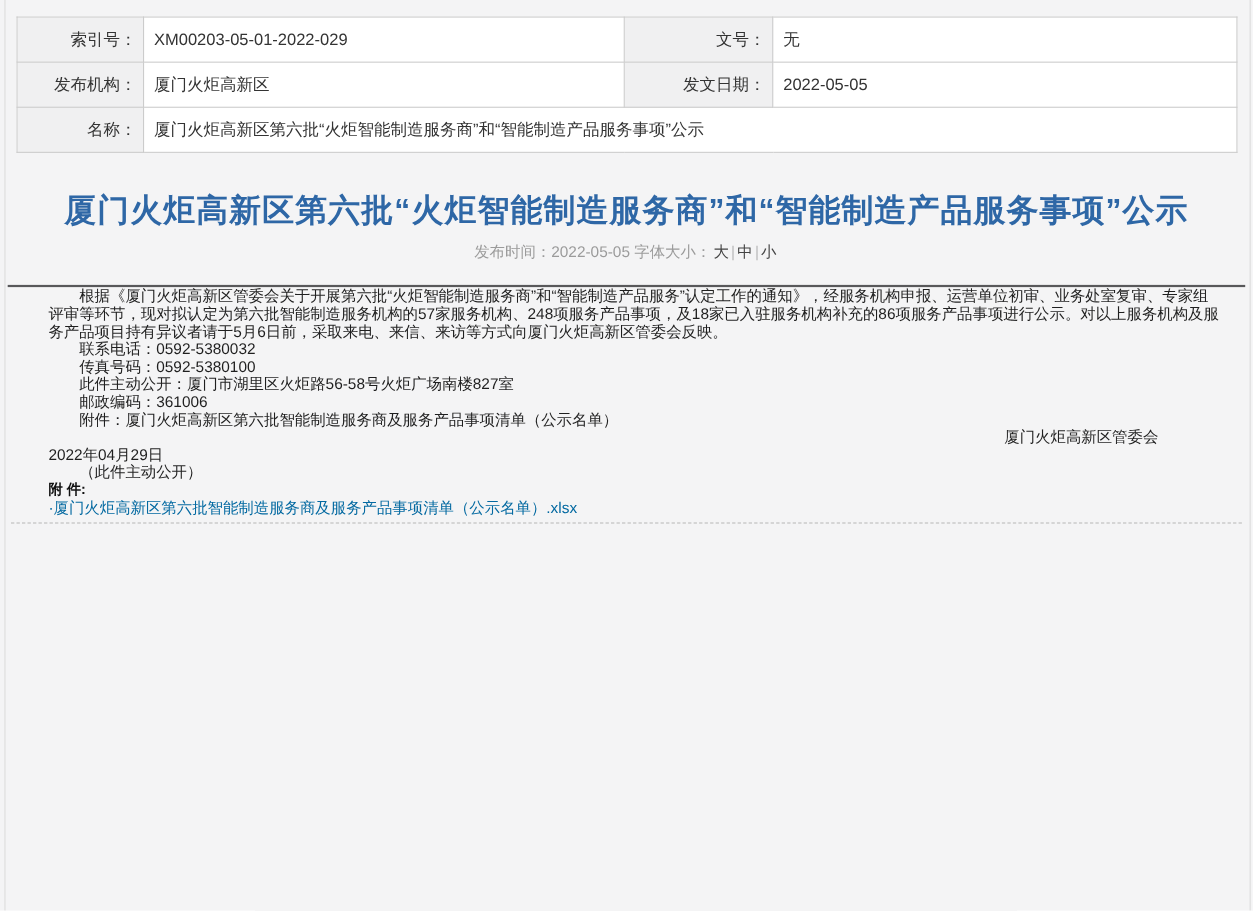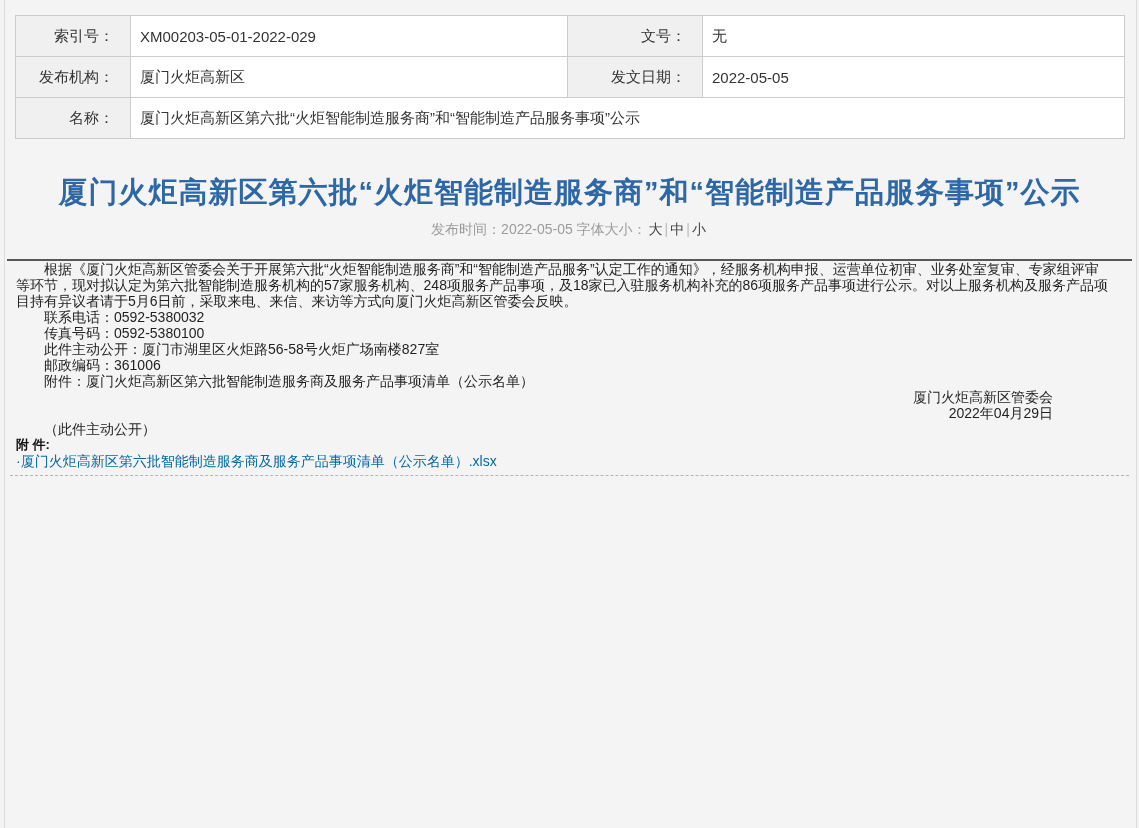--- a/index.html
+++ b/index.html
@@ -34,21 +34,21 @@
     border: 1px solid #ccc;
     height: 41px;
     font-size: 15px;
     font-weight: normal;
     color: #333;
     box-sizing: border-box;
   }
   table.info-table th {
     background: #f0f0f1;
     text-align: right;
-    padding-right: 16px;
+    padding-right: 6px;
     white-space: nowrap;
   }
   table.info-table td {
     background: #fff;
     text-align: left;
     padding-left: 9px;
     overflow: hidden;
     white-space: nowrap;
   }
 
@@ -71,29 +71,29 @@
   .meta-line .fs-option { color: #444; cursor: pointer; margin: 0 2px; }
   .meta-line .fs-sep { color: #bbb; }
   .divider {
     margin: 20px 7px 0 7px;
     border-top: 2px solid #58585a;
     height: 0;
   }
 
   
   .article-body {
-    padding: 0 30px 0 16px;
+    padding: 0 30px 0 44px;
     font-size: 14px;
     color: #1f1f1f;
   }
   .article-body p { margin: 0; line-height: 16px; }
   .lead-paragraph { margin-top: 56px; text-indent: 2em; }
   .contact-line { margin-top: 18px; text-indent: 2em; }
   .signature { text-align: right; padding-right: 56px; margin-top: 16px; }
-  .signature-date { text-align: right; padding-right: 56px; margin-top: 16px; }
+  .signature-date { padding-right: 56px; margin-top: 16px; }
   .disclosure { margin-top: 19px; text-indent: 2em; }
   .attachments-heading { margin-top: 22px; font-weight: bold; font-size: 13px; color: #111; }
   .attachment-link { margin-top: 16px; color: #0369a1; cursor: pointer; }
   .bottom-dashed {
     margin: 6px 10px 0 10px;
     border-bottom: 1px dashed #b5b5b5;
     height: 0;
   }
 </style>
 </head>

